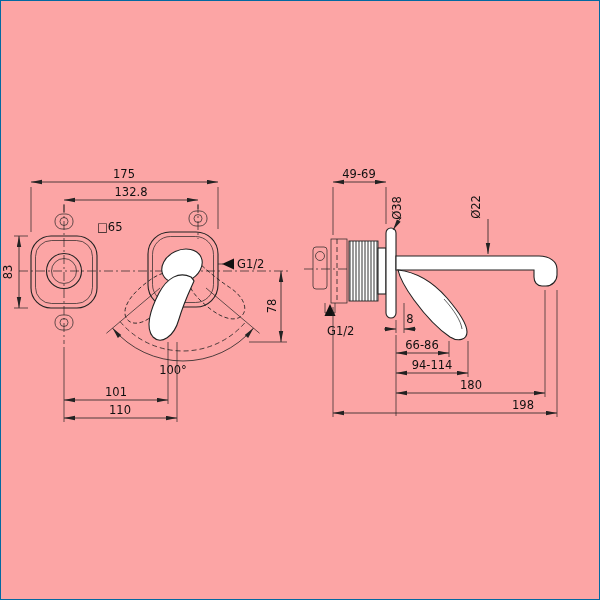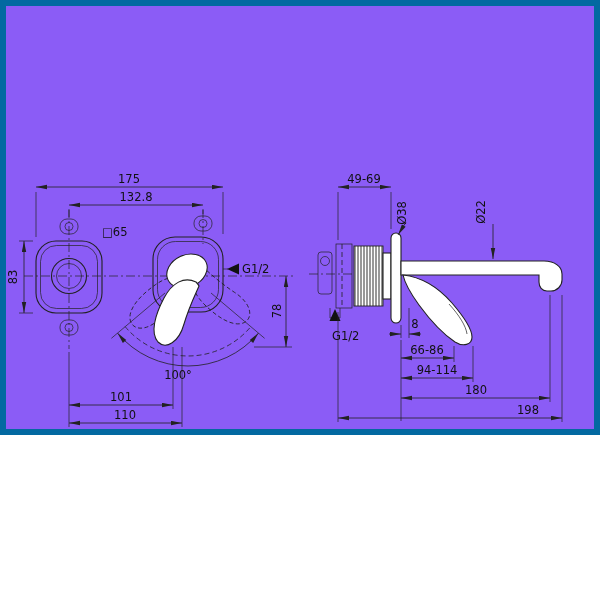--- a/index.html
+++ b/index.html
@@ -1,18 +1,18 @@
 <!DOCTYPE html>
 <html><head>
 <meta charset="utf-8">
 <style>
   html,body { margin:0; padding:0; background:#fff; }
   .canvas {
-    width:600px; height:435px; box-sizing:border-box;
-    background:#8b5cf6; border:6px solid #0369a1;
+    width:600px; height:600px; box-sizing:border-box;
+    background:#fca5a5; border:1px solid #0369a1;
     font-family:"DejaVu Sans", sans-serif;
   }
   svg { display:block; }
   .s    { stroke:#222; fill:none; stroke-width:1.1; }
   .sf   { stroke:#222; fill:#fff; stroke-width:1.1; }
   .t    { stroke:#222; fill:none; stroke-width:0.7; }
   .dim  { stroke:#222; fill:none; stroke-width:0.8; }
   .ext  { stroke:#222; fill:none; stroke-width:0.7; }
   .cl   { stroke:#222; fill:none; stroke-width:0.7; stroke-dasharray:9 3 2 3; }
   .dash { stroke:#222; fill:none; stroke-width:0.8; stroke-dasharray:5 3; }

